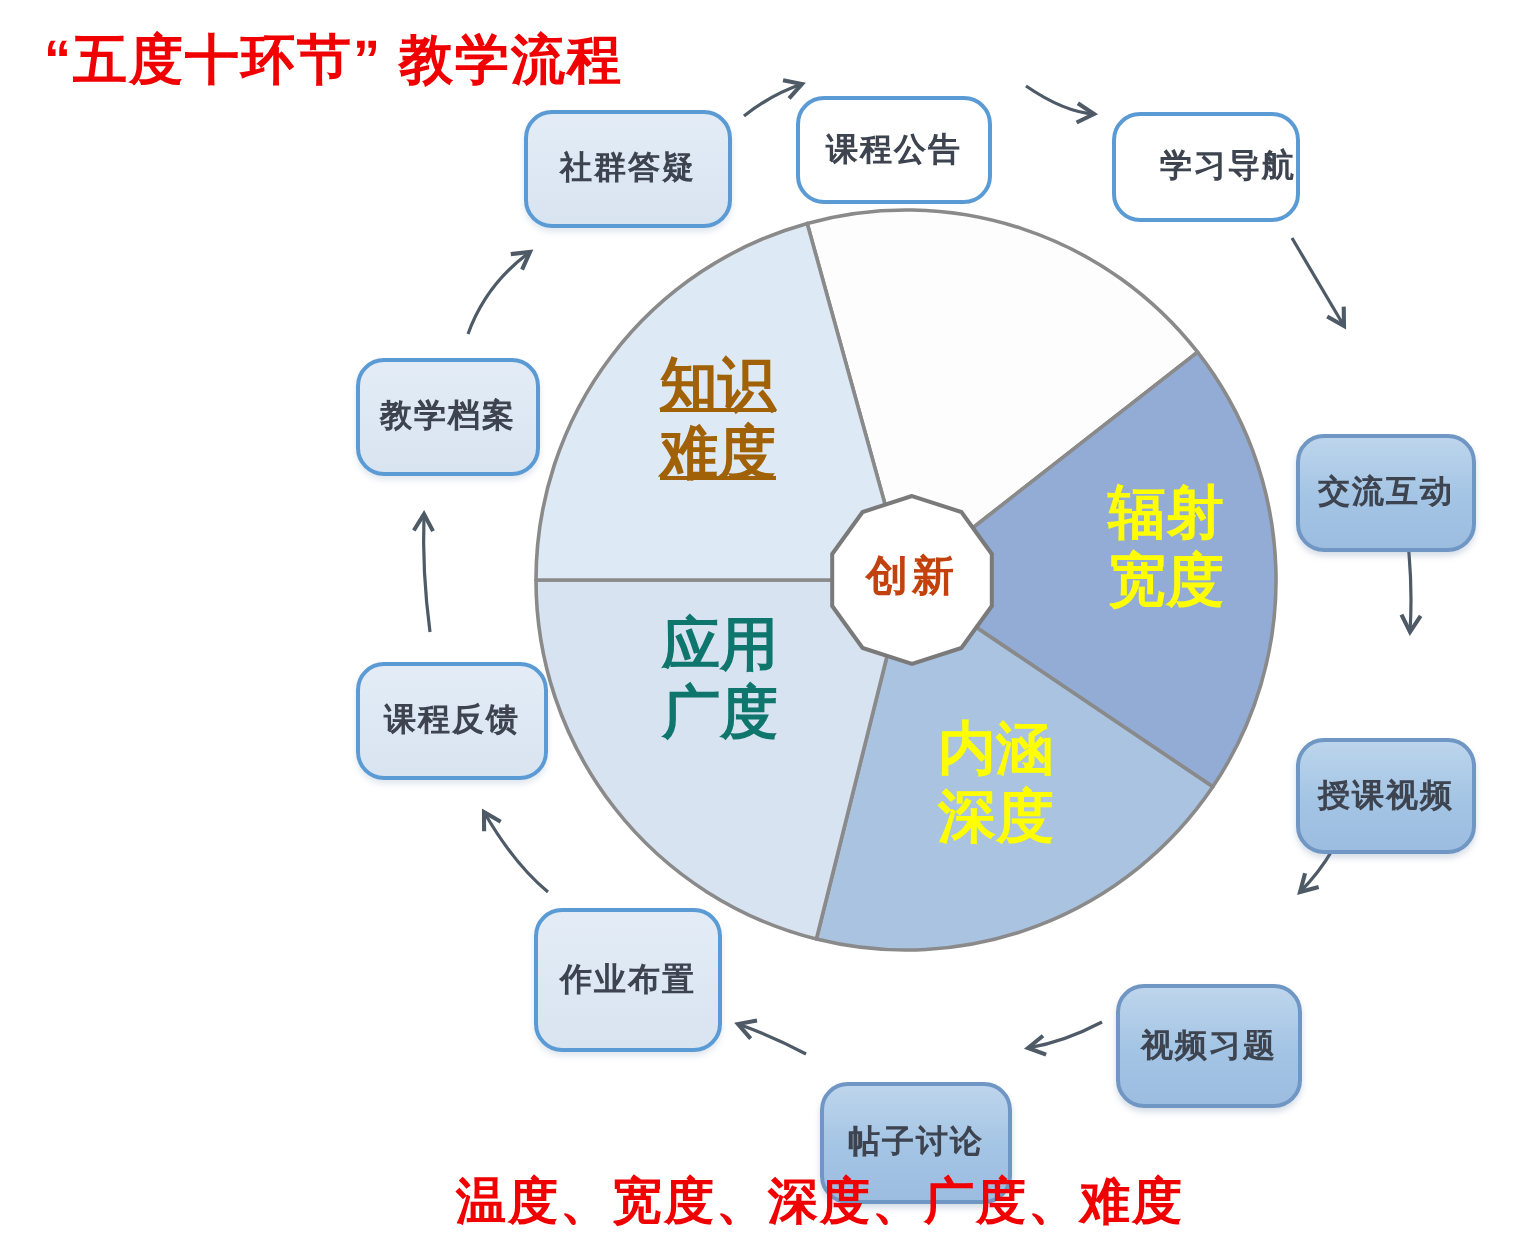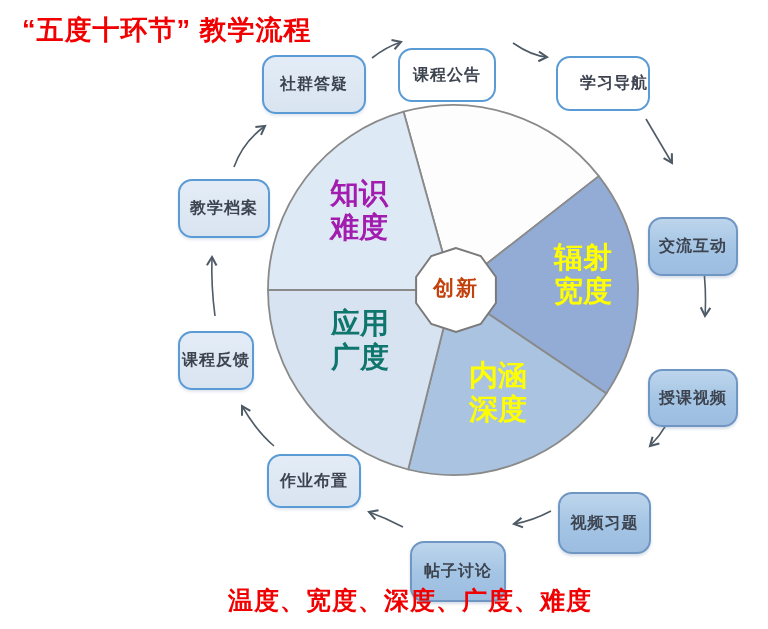--- a/index.html
+++ b/index.html
@@ -88,39 +88,39 @@
   </div>
   <div class="node node-blue" style="left:648px;top:330px;width:90px;height:58px;">
     <span>授课视频</span>
   </div>
   <div class="node node-blue" style="left:558px;top:453px;width:93px;height:62px;">
     <span>视频习题</span>
   </div>
   <div class="node node-blue" style="left:410px;top:502px;width:96px;height:61px;">
     <span>帖子讨论</span>
   </div>
-  <div class="node node-light" style="left:267px;top:454px;width:94px;height:54px;">
+  <div class="node node-light" style="left:267px;top:454px;width:94px;height:72px;">
     <span>作业布置</span>
   </div>
-  <div class="node node-light" style="left:178px;top:331px;width:76px;height:59px;">
+  <div class="node node-light" style="left:178px;top:331px;width:96px;height:59px;">
     <span>课程反馈</span>
   </div>
   <div class="node node-light" style="left:178px;top:179px;width:92px;height:59px;">
     <span>教学档案</span>
   </div>
   <div class="node node-light" style="left:262px;top:55px;width:104px;height:59px;">
     <span>社群答疑</span>
   </div>
 
   <div class="sector-label" style="left: 521px; top: 240px; color: rgb(255, 255, 0);">辐射
 宽度</div>
   <div class="sector-label" style="left: 436px; top: 358px; color: rgb(255, 255, 0);">内涵
 深度</div>
   <div class="sector-label" style="left: 298px; top: 306px; color: #0f766e;">应用
 广度</div>
-  <div class="sector-label" style="left: 297px; top: 176px; color: #a21caf;">知识
+  <div class="sector-label" style="left: 297px; top: 176px; color: #a16207; text-decoration: underline;">知识
 难度</div>
 
   <div class="center-label">创新</div>
 
   <div class="footer">温度、宽度、深度、广度、难度</div>
 
 </div>
 
 </body></html>

